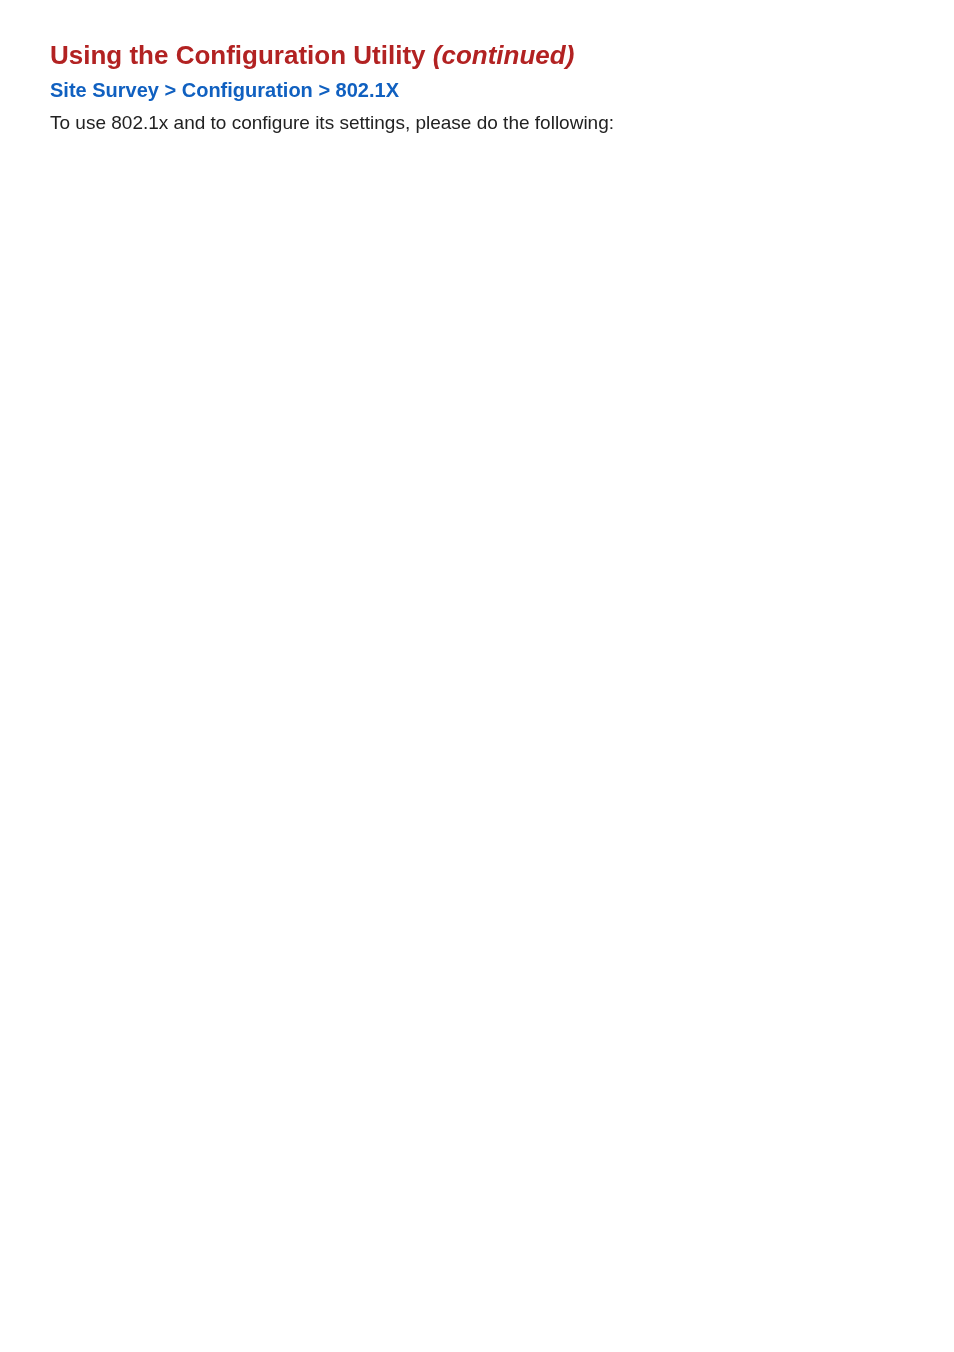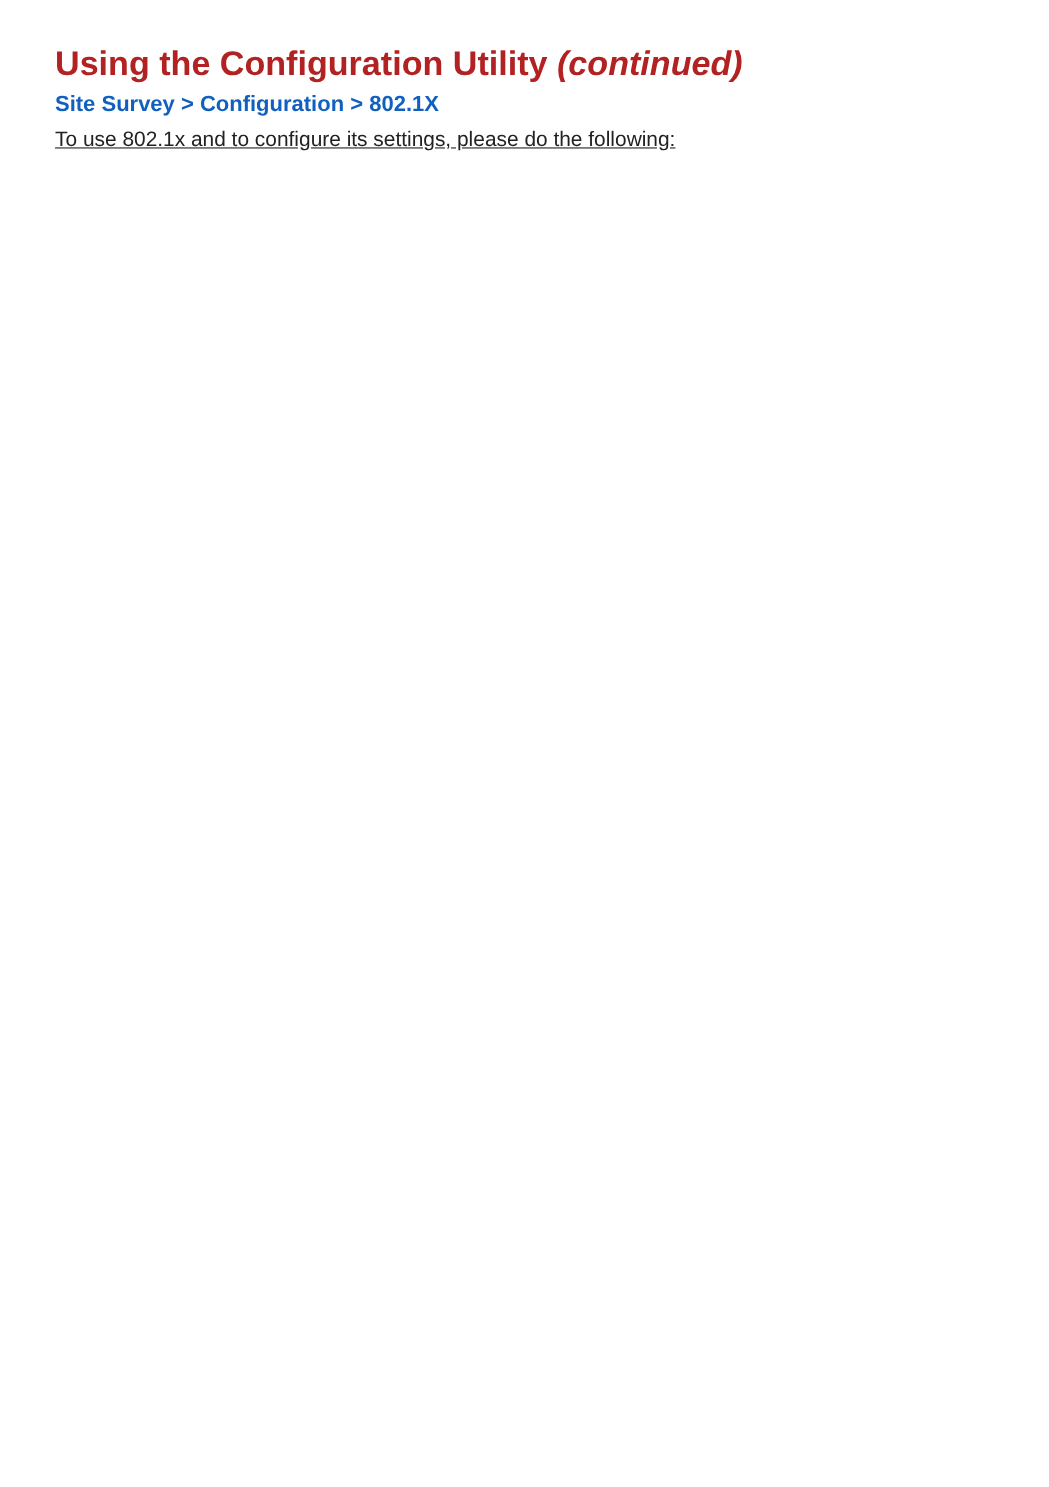--- a/index.html
+++ b/index.html
@@ -1,20 +1,20 @@
 <!DOCTYPE html>
 <html><head>
 <meta charset="utf-8">
 <style>
   * { box-sizing: border-box; margin: 0; padding: 0; }
   body { font-family: Arial, Helvetica, sans-serif; background: #fff; width: 954px; padding: 40px 50px 20px 50px; position: relative; }
-  .page-title { font-size: 31px; font-weight: bold; color: #B22222; margin-bottom: 8px; }
+  .page-title { font-size: 26px; font-weight: bold; color: #B22222; margin-bottom: 8px; }
   .page-title .continued { font-style: italic; font-weight: bold; }
   .breadcrumb { font-size: 20px; font-weight: bold; color: #1060C0; margin-bottom: 10px; }
-  .intro { font-size: 19px; color: #222; margin-bottom: 11px; text-decoration: underline; }
+  .intro { font-size: 19px; color: #222; margin-bottom: 11px; }
   .section-title-adv { font-size: 20px; font-weight: bold; color: #1060C0; position: absolute; left: 60px; top: 717px; }
   .callout { position: absolute; border: 2px solid #1060C0; border-radius: 10px; padding: 6px 10px; background: #fff; font-size: 18px; font-family: Arial, sans-serif; color: #222; }
   .callout strong { font-weight: bold; }
   .callout .blue { color: #1060C0; font-weight: bold; }
   .callout-line { position: absolute; background: #1060C0; height: 2px; }
   .callout-note { position: absolute; border: 2px solid #1060C0; border-radius: 10px; background: #FFFFD9; padding: 8px 10px 8px 52px; width: 285px; font-size: 16px; font-style: italic; color: #444; font-family: Arial, sans-serif; }
   .warn-icon { position: absolute; left: 6px; top: 14px; width: 40px; height: 40px; }
 
   
   .win { position: absolute; border: 1px solid #3a5fae; background: #ECE9D8; box-shadow: 0 0 0 1px #fff inset; }

